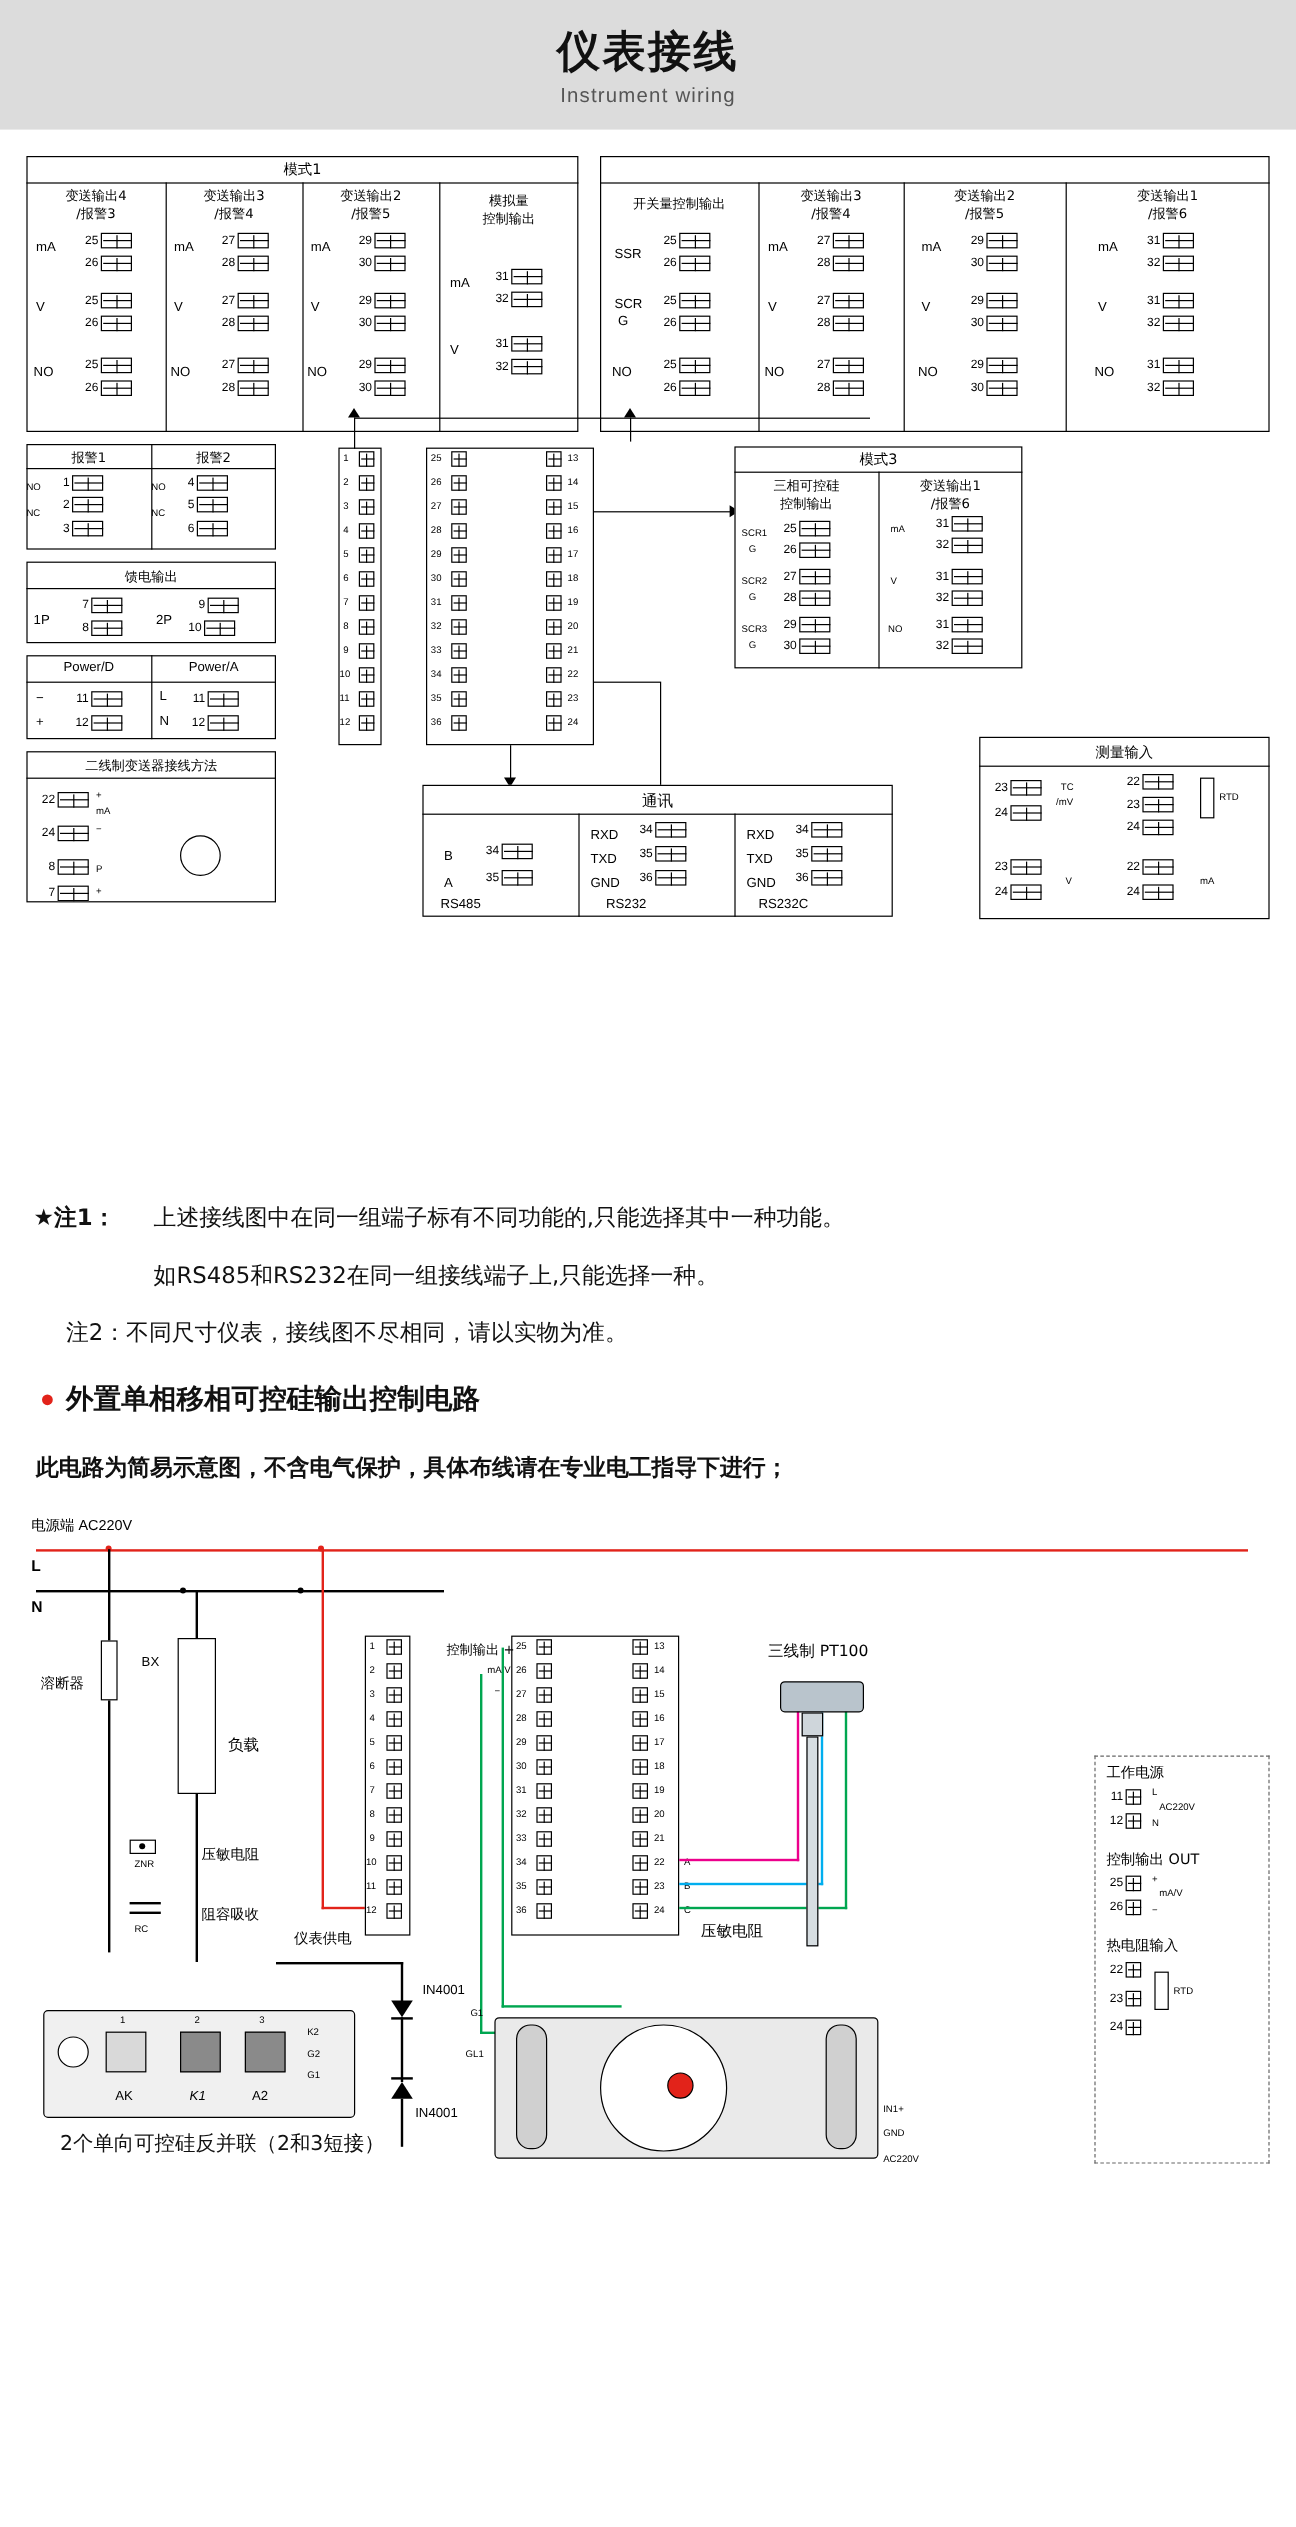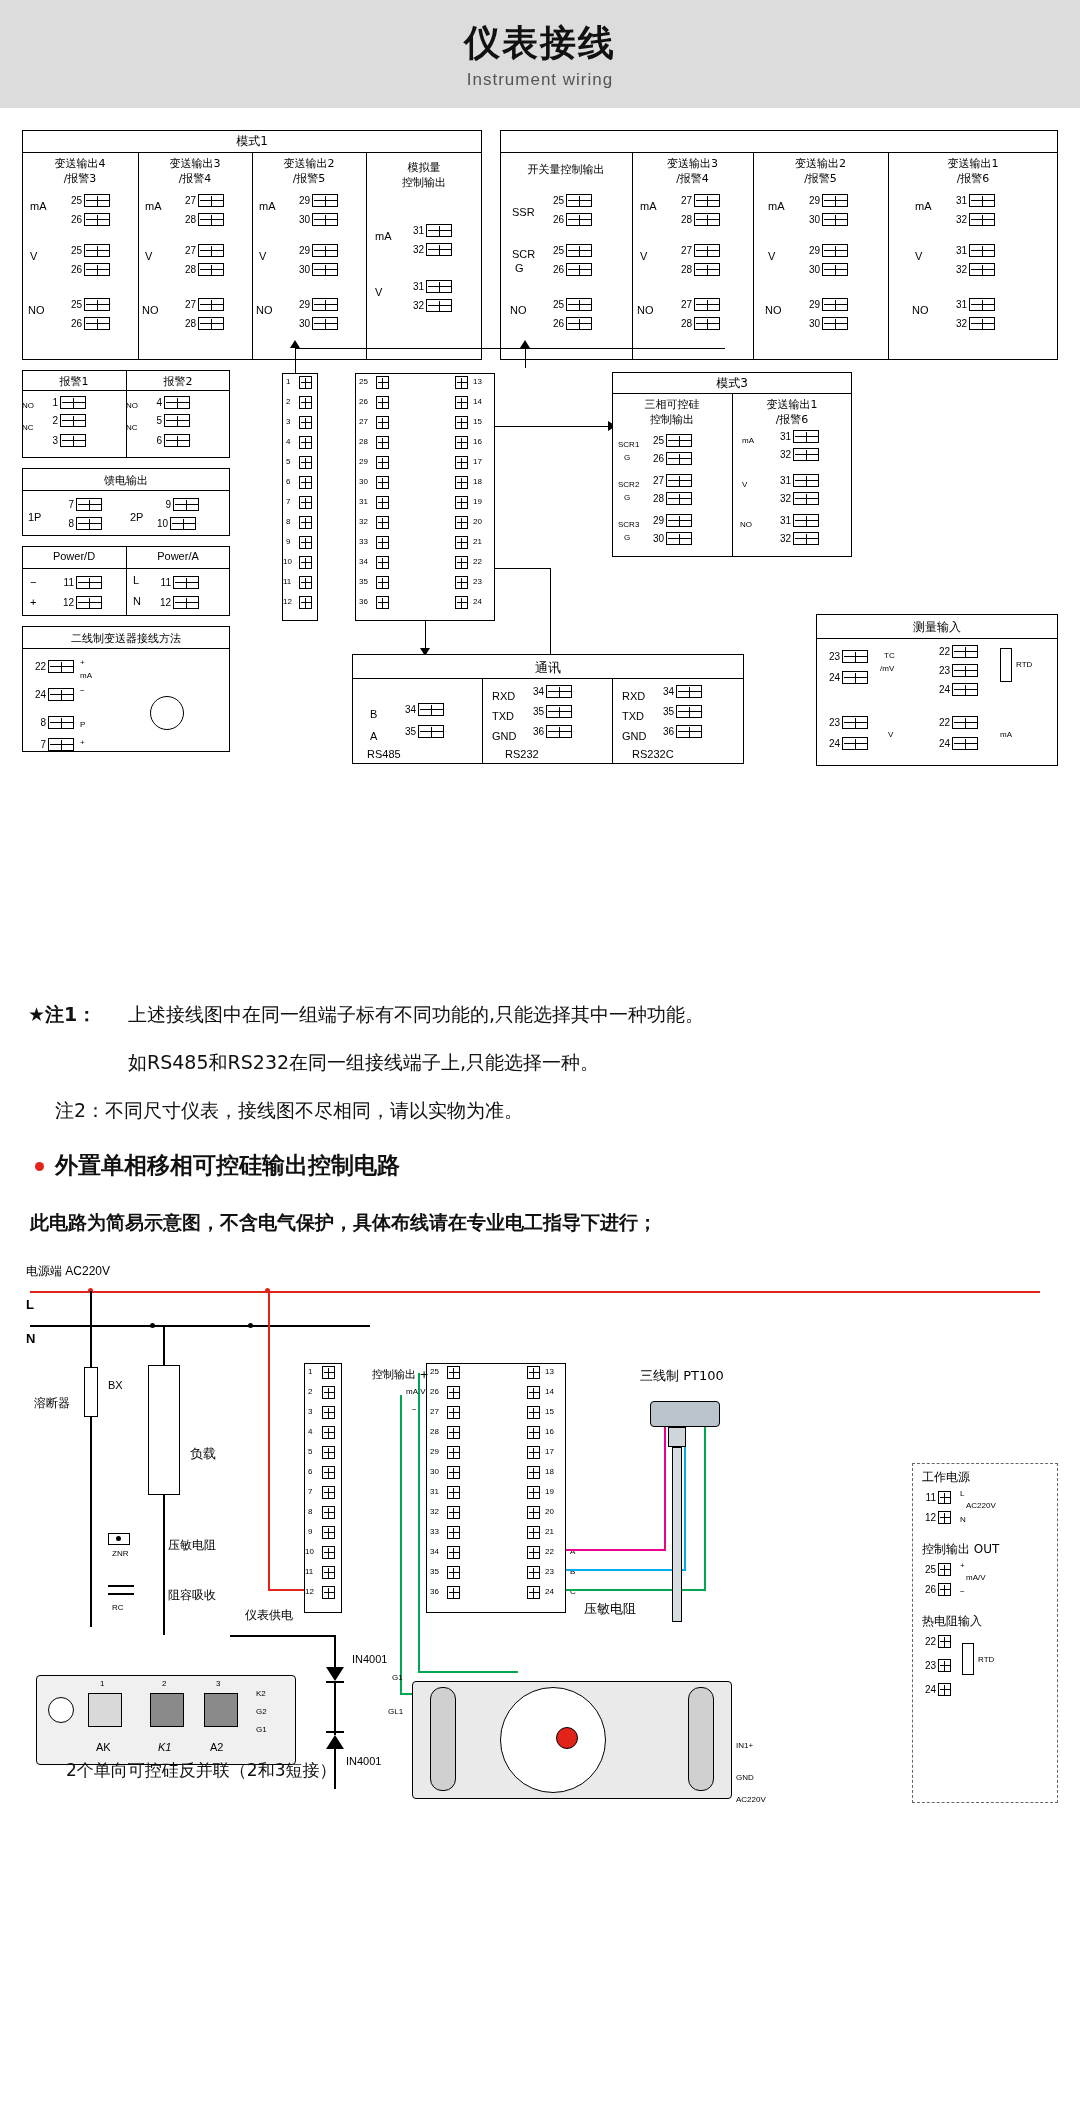--- a/index.html
+++ b/index.html
@@ -714,21 +714,21 @@
 
   <div class="w wblk" style="left:30px;top:70px;width:340px;height:2px;"></div>
   <div class="lbl" style="left:26px;top:76px;font-size:13px;font-weight:bold;">N</div>
   <div class="dot dotr" style="left:88px;top:33px;"></div>
   <div class="dot dotr" style="left:265px;top:33px;"></div>
   <div class="dot" style="left:150px;top:68px;"></div>
   <div class="dot" style="left:248px;top:68px;"></div>
 
   <div class="lbl cn" style="left:34px;top:140px;font-size:12px;">溶断器</div>
   <div class="box" style="left:84px;top:112px;width:14px;height:50px;"></div>
-  <div class="lbl" style="left:108px;top:124px;font-size:11px;">BX</div>
+  <div class="lbl" style="left:118px;top:124px;font-size:11px;">BX</div>
   <div class="w wblk" style="left:90px;top:36px;width:2px;height:76px;"></div>
   <div class="w wblk" style="left:90px;top:162px;width:2px;height:210px;"></div>
 
   <div class="box" style="left:148px;top:110px;width:32px;height:130px;"></div>
   <div class="lbl cn" style="left:190px;top:190px;font-size:13px;">负载</div>
   <div class="w wblk" style="left:163px;top:70px;width:2px;height:40px;"></div>
   <div class="w wblk" style="left:163px;top:240px;width:2px;height:140px;"></div>
 
   <div class="lbl cn" style="left:168px;top:282px;font-size:12px;">压敏电阻</div>
   <div class="box" style="left:108px;top:278px;width:22px;height:12px;"></div>
@@ -912,25 +912,25 @@
   <div class="lbl tiny" style="left:100px;top:424px;">1</div>
   <div class="lbl tiny" style="left:162px;top:424px;">2</div>
   <div class="lbl tiny" style="left:216px;top:424px;">3</div>
   <div class="lbl tiny" style="left:96px;top:486px;font-size:11px;">AK</div>
   <div class="lbl tiny" style="left:158px;top:486px;font-size:11px;font-style:italic;">K1</div>
   <div class="lbl tiny" style="left:210px;top:486px;font-size:11px;">A2</div>
   <div class="lbl tiny" style="left:256px;top:434px;">K2</div>
   <div class="lbl tiny" style="left:256px;top:452px;">G2</div>
   <div class="lbl tiny" style="left:256px;top:470px;">G1</div>
   <div class="box" style="left:48px;top:442px;width:26px;height:26px;border-radius:50%;"></div>
-  <div class="note cn" style="left:50px;top:504px;font-size:17px;margin-left:16px;">2个单向可控硅反并联（2和3短接）</div>
+  <div class="note cn" style="left:50px;top:520px;font-size:17px;">2个单向可控硅反并联（2和3短接）</div>
 
   <div class="box" style="left:412px;top:426px;width:320px;height:118px;background:#eaeaea;border-radius:4px;"></div>
   <div class="box" style="left:500px;top:432px;width:106px;height:106px;border-radius:50%;background:#fff;"></div>
   <div class="box" style="left:556px;top:472px;width:22px;height:22px;border-radius:50%;background:#e2231a;"></div>
   <div class="box" style="left:430px;top:432px;width:26px;height:104px;background:#d0d0d0;border-radius:12px;"></div>
   <div class="box" style="left:688px;top:432px;width:26px;height:104px;background:#d0d0d0;border-radius:12px;"></div>
   <div class="lbl tiny" style="left:392px;top:418px;">G1</div>
   <div class="lbl tiny" style="left:388px;top:452px;">GL1</div>
-  <div class="lbl tiny" style="left:736px;top:486px;">IN1+</div>
+  <div class="lbl tiny" style="left:736px;top:498px;">IN1+</div>
   <div class="lbl tiny" style="left:736px;top:518px;">GND</div>
   <div class="lbl tiny" style="left:736px;top:540px;">AC220V</div>
 </div>
 
 </body></html>

